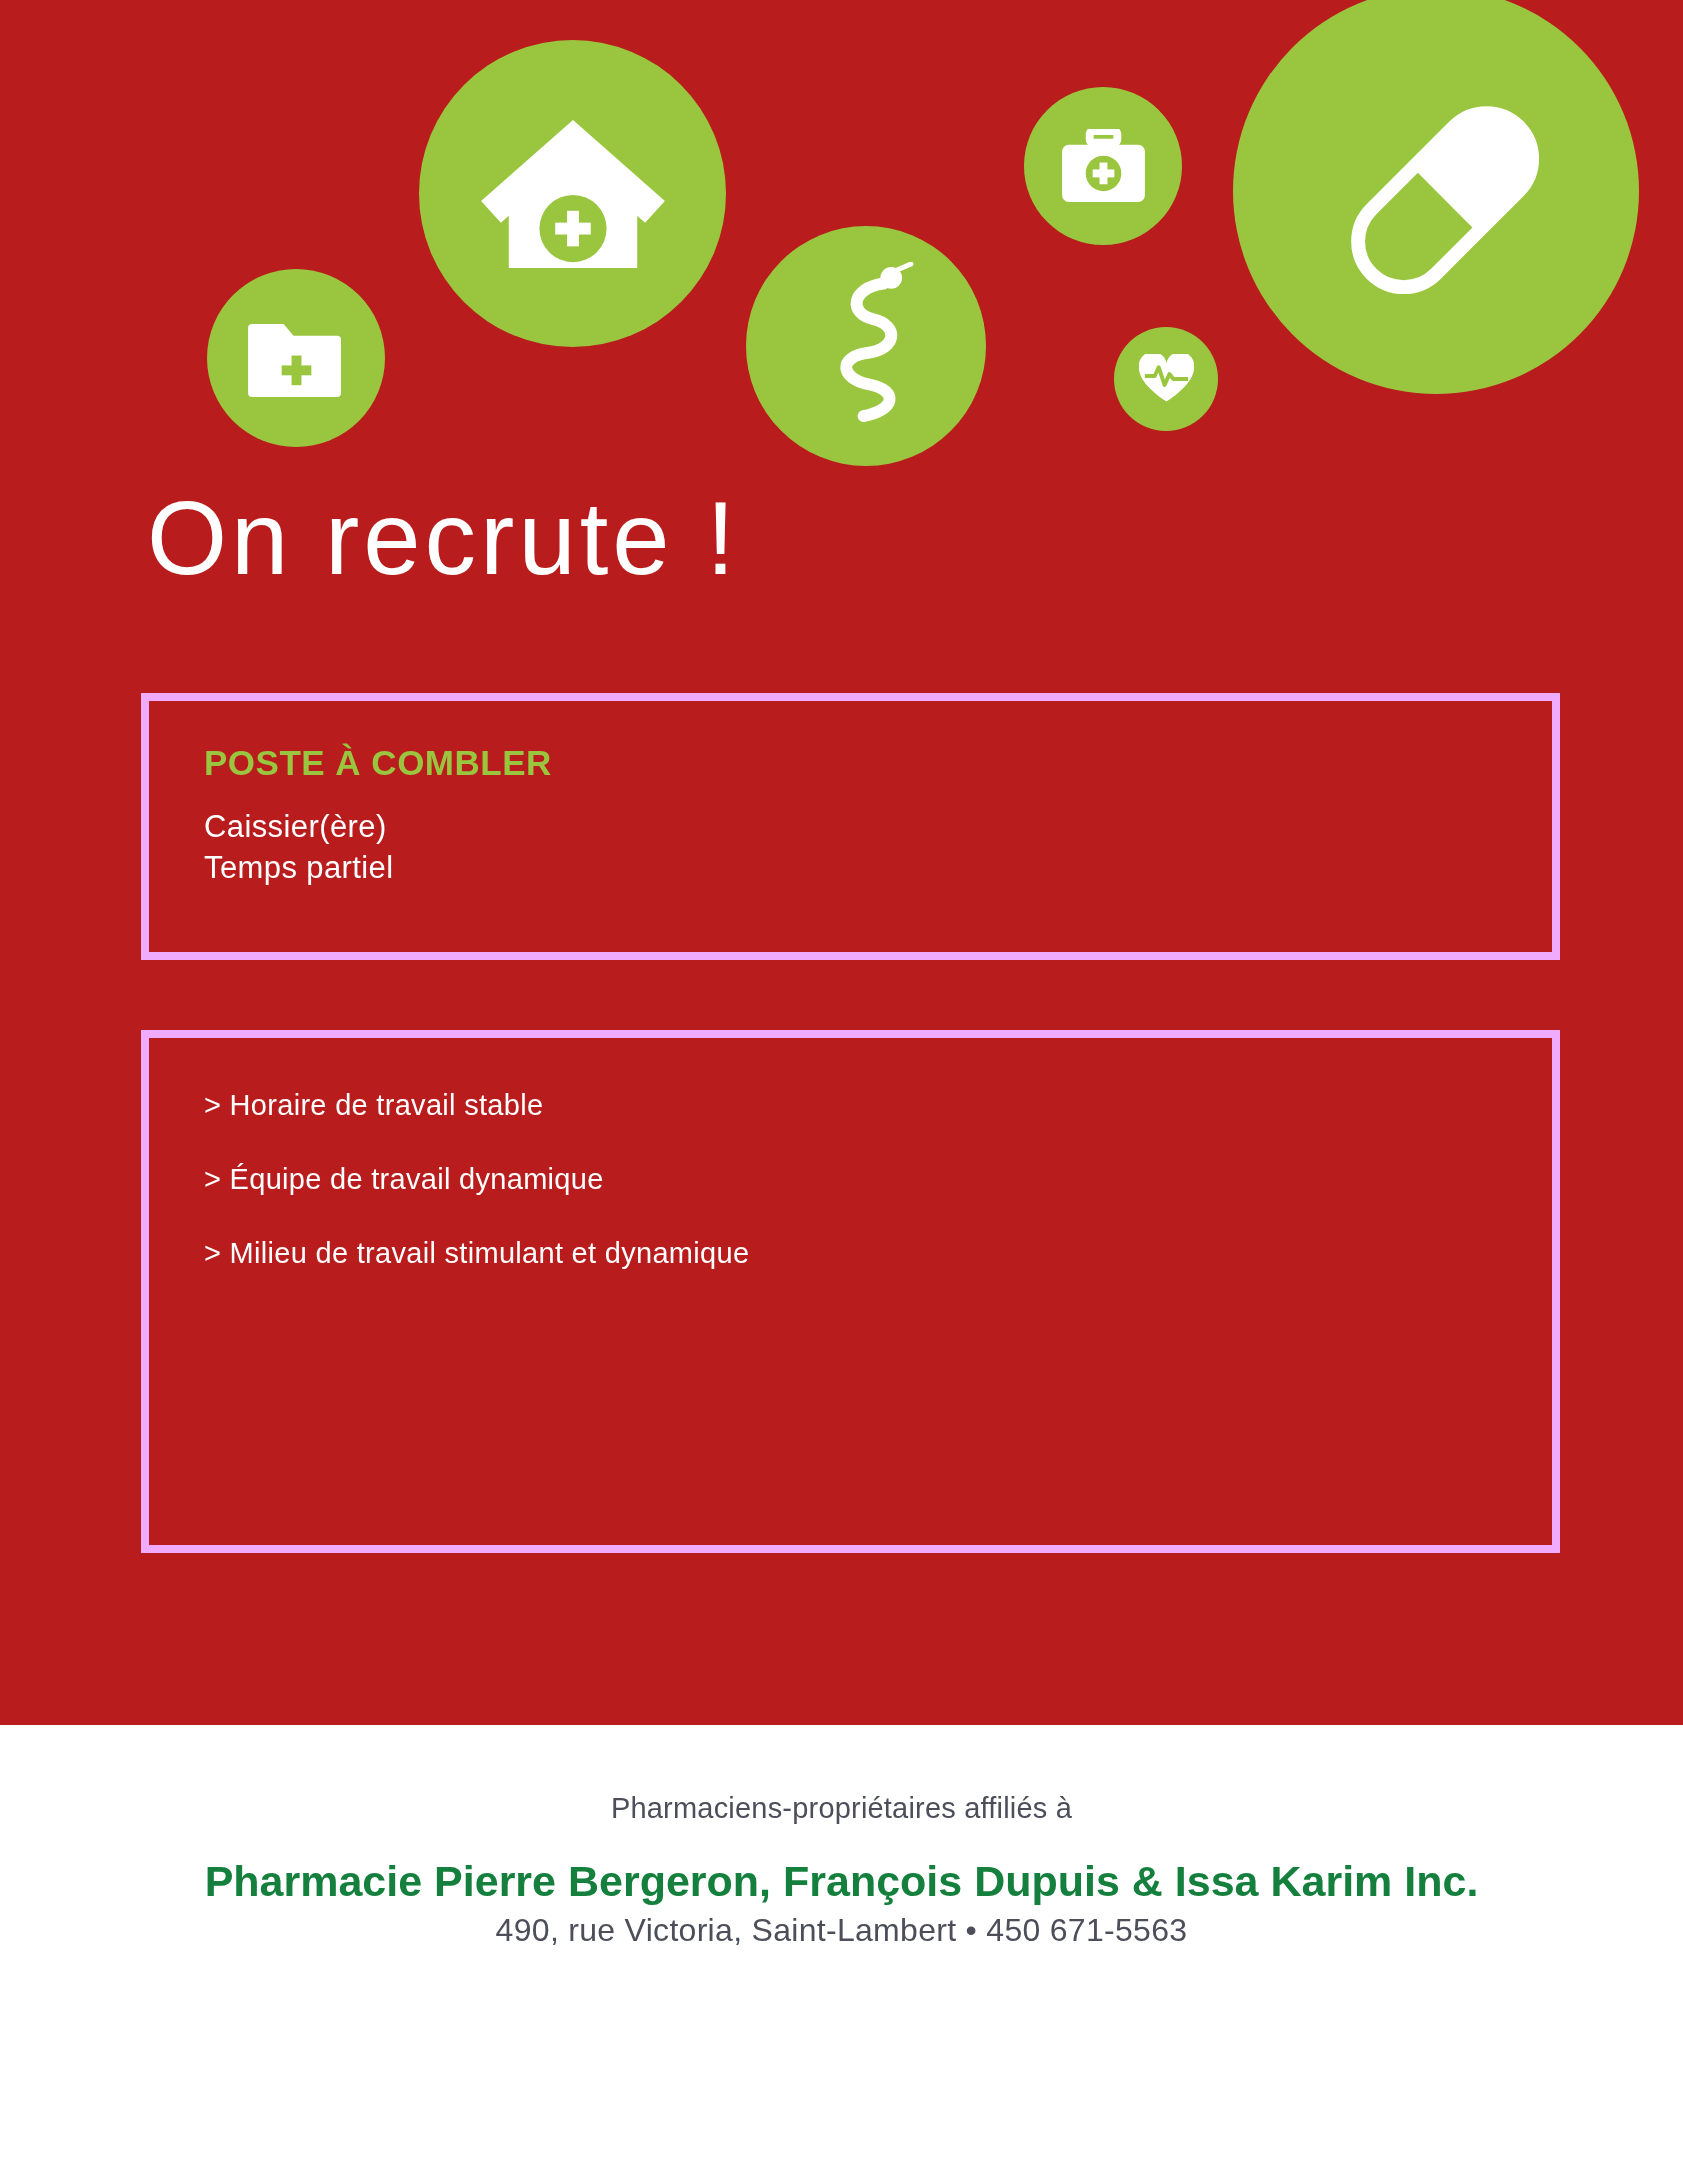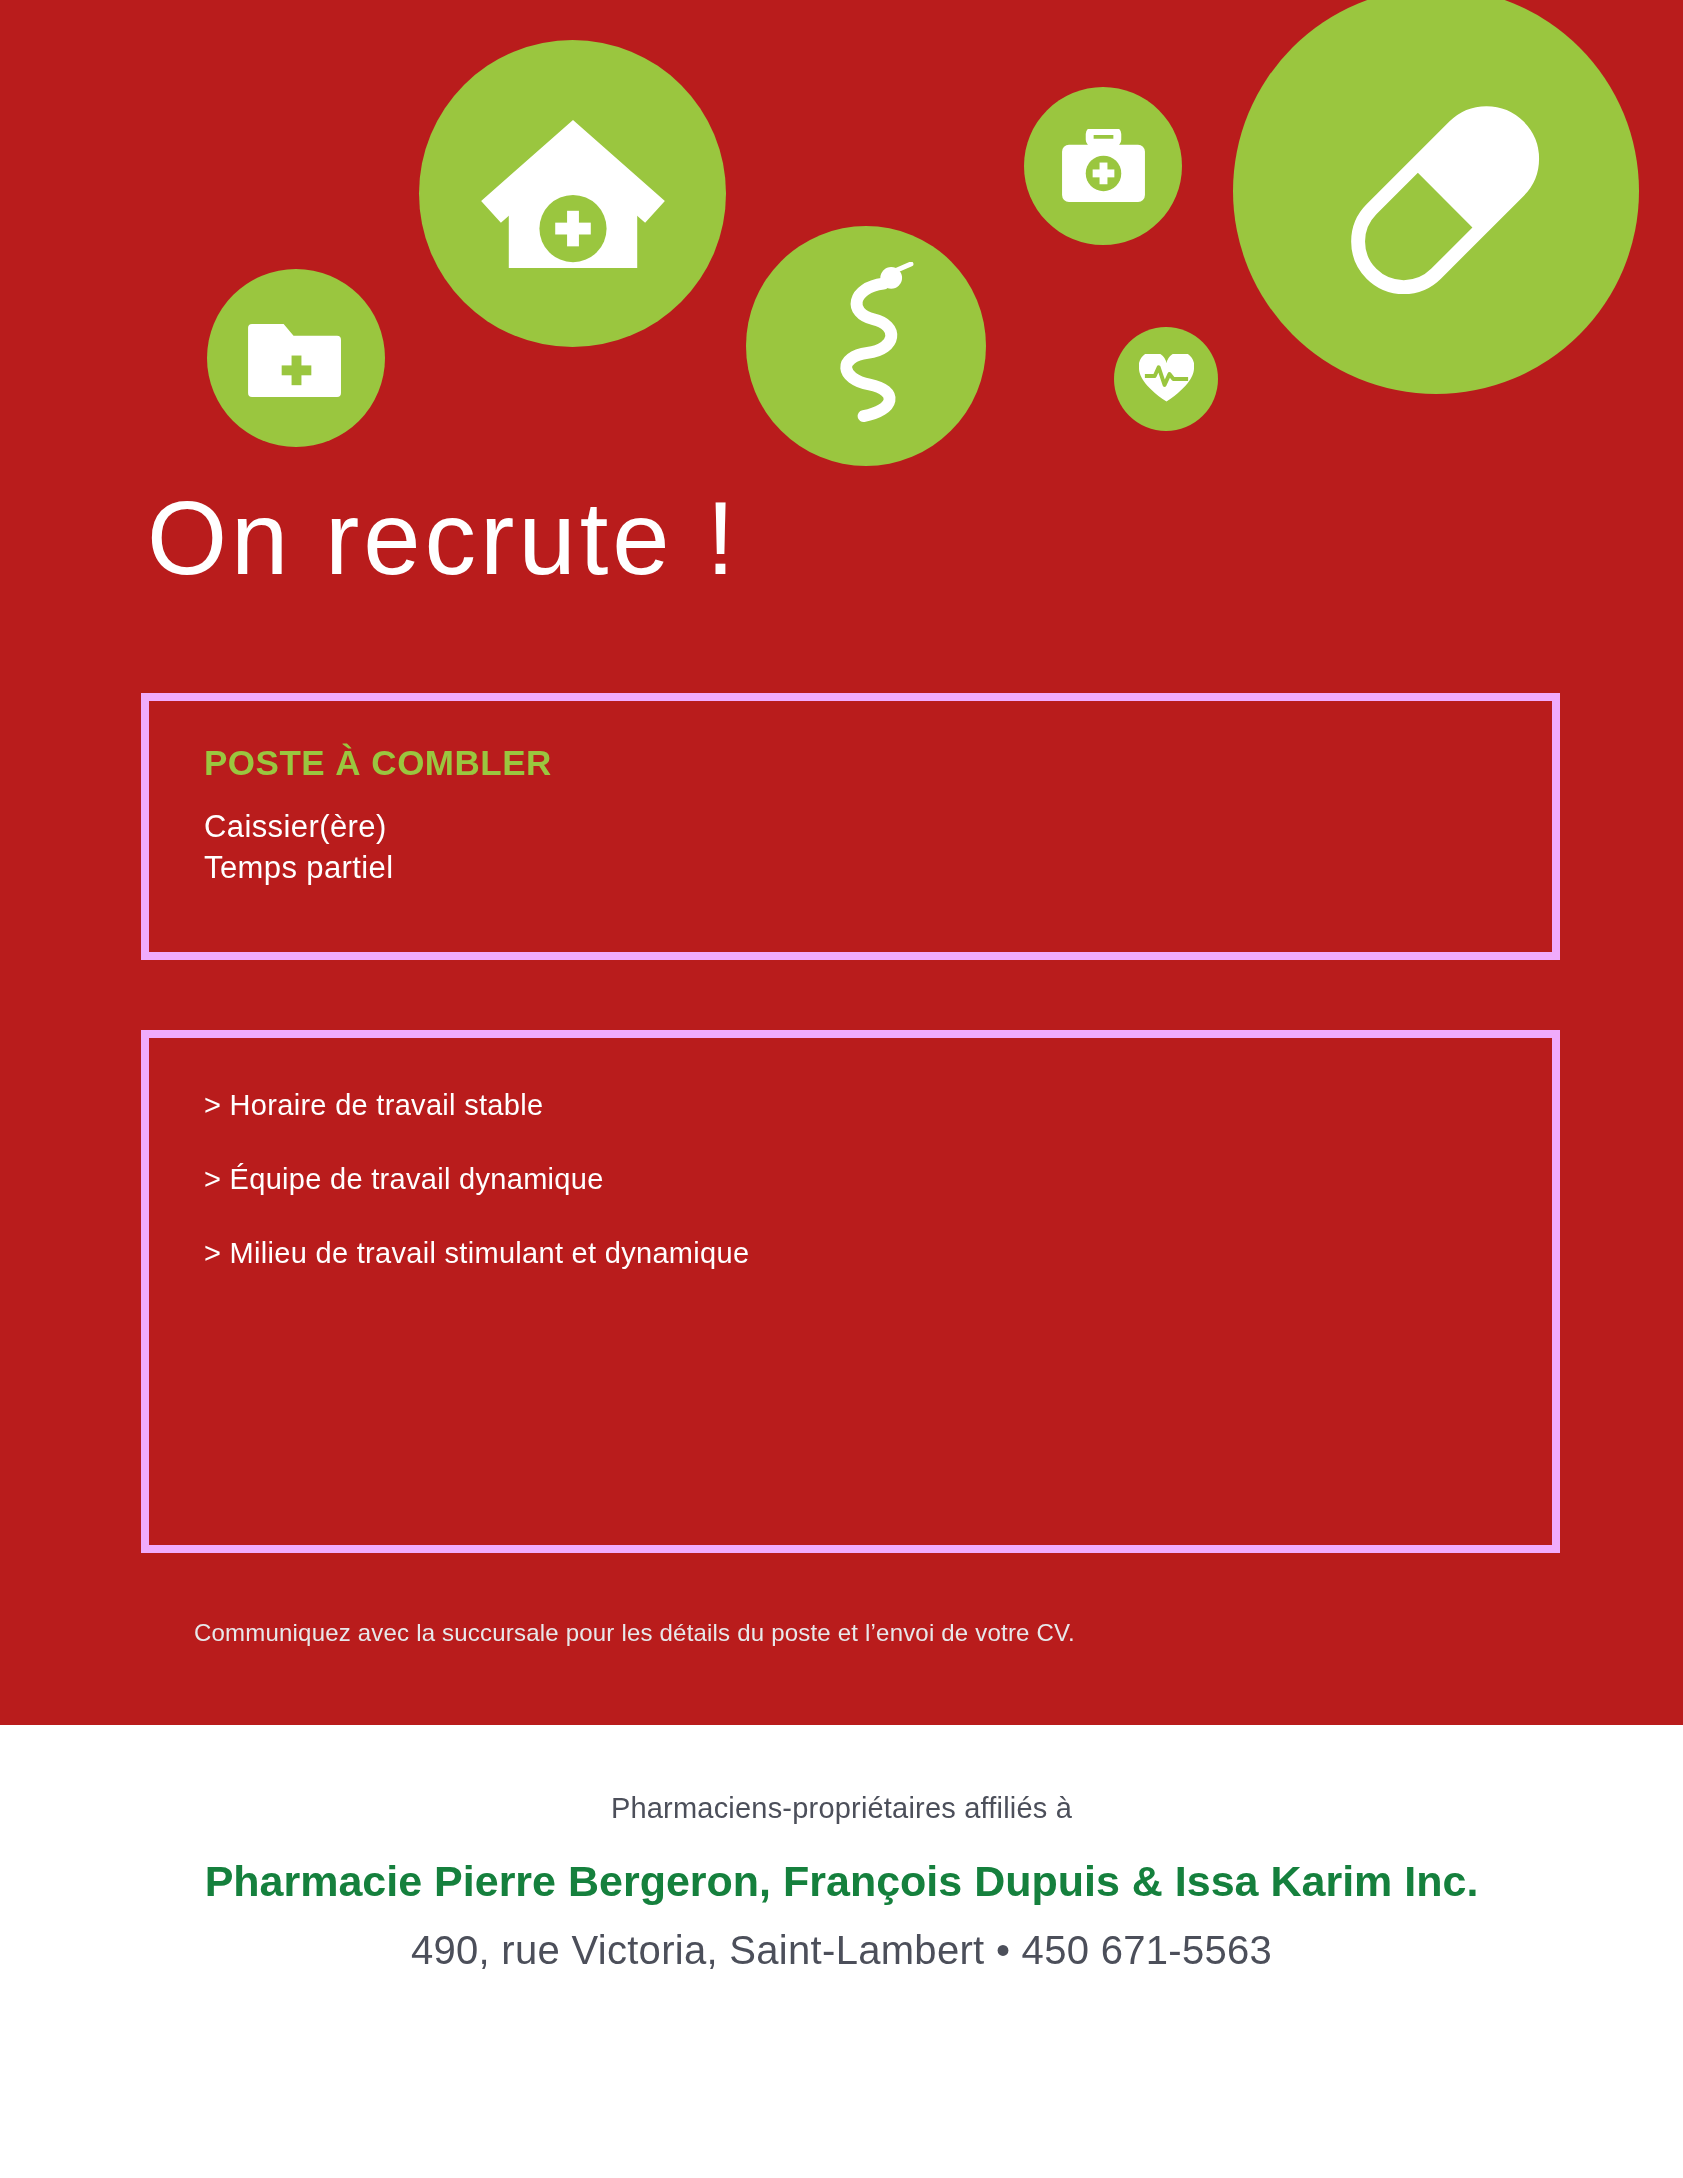--- a/index.html
+++ b/index.html
@@ -149,23 +149,23 @@
   }
   .company {
     margin-top: 32px;
     color: #15803d;
     font-size: 43px;
     font-weight: bold;
     letter-spacing: 0px;
     white-space: nowrap;
   }
   .address {
-    margin-top: 22px;
+    margin-top: 6px;
     color: #4c4f5a;
-    font-size: 40px;
+    font-size: 32px;
     font-weight: 300;
     letter-spacing: 0.3px;
   }
 </style>
 </head>
 <body>
 
 <div class="poster">
 
   <div class="dark-panel">
@@ -229,21 +229,20 @@
       <div class="box-line">Caissier(ère)</div>
       <div class="box-line">Temps partiel</div>
     </div>
 
     <div class="box box-avantages">
       <div class="bullet">&gt; Horaire de travail stable</div>
       <div class="bullet">&gt; Équipe de travail dynamique</div>
       <div class="bullet">&gt; Milieu de travail stimulant et dynamique</div>
     </div>
 
-    <div class="note">Communiquez avec la succursale pour les détails du poste et l’envoi de votre CV.</div>
   </div>
 
   <div class="footer">
     <div class="affil">Pharmaciens-propriétaires affiliés à</div>
 
 
     <div class="company">Pharmacie Pierre Bergeron, François Dupuis &amp; Issa Karim Inc.</div>
     <div class="address">490, rue Victoria, Saint-Lambert • 450 671-5563</div>
   </div>
 

